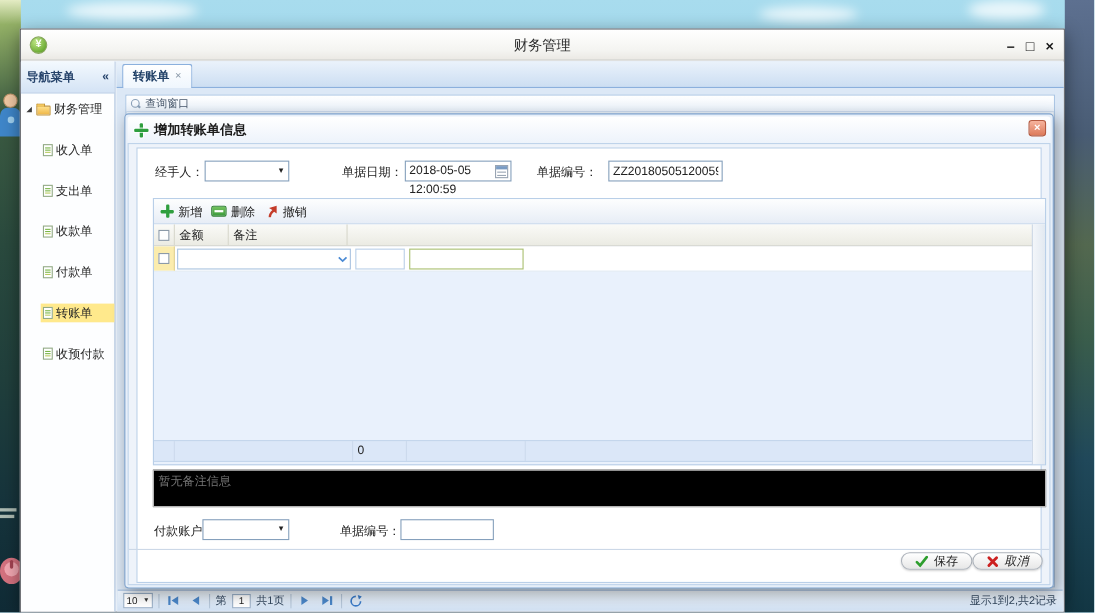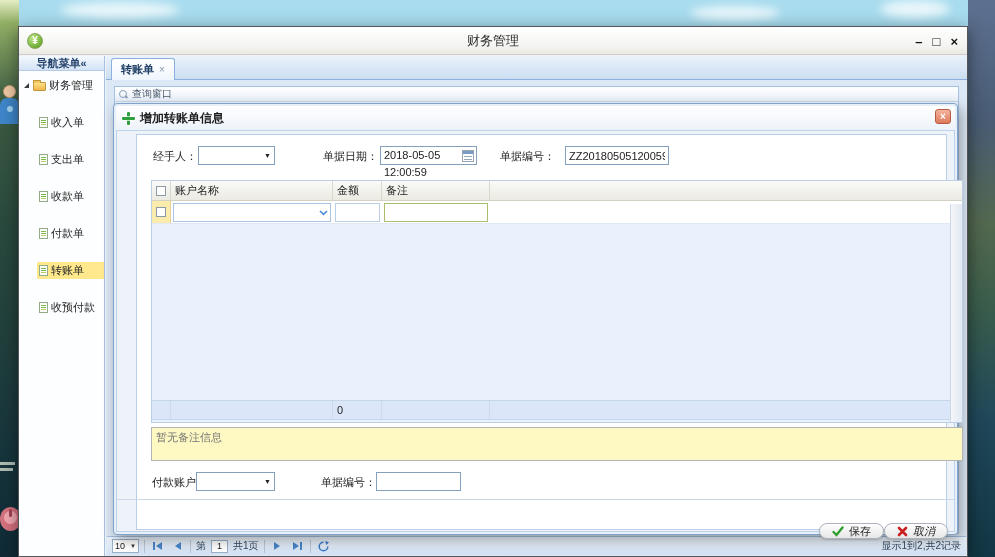--- a/index.html
+++ b/index.html
@@ -32,21 +32,21 @@
     background:radial-gradient(circle at 35% 30%,#bfe686,#6fae37 70%,#4f8c28); border:1px solid #87a65c;
     color:#fff; font-size:10px; font-weight:bold; text-align:center; line-height:14px; }
   .wtitle { position:absolute; left:0; right:0; top:0; height:28px; line-height:28px; text-align:center;
     font-size:13px; color:#2c2c2c; }
   .win-ctrls { position:absolute; right:9px; top:0; height:28px; display:flex; align-items:center; gap:10px;
     font-size:13px; font-weight:bold; color:#141414; }
   .win-ctrls span { cursor:default; }
 
   
   .sidebar { position:absolute; left:0; top:29px; width:86px; bottom:0; background:#fdfeff; border-right:1px solid #a9c0dd; }
-  .sb-header { height:15px; display:flex; align-items:center; justify-content:center; padding:0 5px;
+  .sb-header { height:29px; display:flex; align-items:center; justify-content:space-between; padding:0 5px;
     background:linear-gradient(180deg,#f3f9fe,#d4e3f5); border-bottom:1px solid #b5cbe5;
     font-size:11px; font-weight:bold; color:#26436b; }
   .sb-collapse { font-size:11px; color:#26436b; font-weight:bold; }
   .tree { padding:6px 0 0 3px; font-size:11px; color:#262626; }
   .tree-row { display:flex; align-items:center; height:17px; gap:3px; white-space:nowrap; padding:0 2px; }
   .tree-child { margin-left:15px;margin-top:20px; }
   .tree-row.selected { background:#ffe98c; }
   .exp { width:0; height:0; border-left:5px solid transparent; border-bottom:5px solid #3c3c3c; margin-right:1px; }
   .folder { position:relative; width:13px; height:9px; background:linear-gradient(180deg,#ffe08a,#efb748);
     border:1px solid #c3963c; border-radius:1px; margin-top:2px; flex:none; }
@@ -97,21 +97,21 @@
   .icon-plus { position:relative; width:13px; height:13px; flex:none; }
   .icon-plus:before { content:""; position:absolute; left:5px; top:0; width:3px; height:13px; background:#2e9e3e;
     border-radius:1px; box-shadow:0 0 0 1px rgba(255,255,255,.7); }
   .icon-plus:after { content:""; position:absolute; left:0; top:5px; width:13px; height:3px; background:#2e9e3e;
     border-radius:1px; box-shadow:0 0 0 1px rgba(255,255,255,.7); }
   .modal-close { position:absolute; right:6px; top:5px; width:16px; height:15px; border-radius:3px;
     background:linear-gradient(180deg,#f6b49e,#dd7a5a); border:1px solid #b55a40; color:#fff; font-size:10px;
     font-weight:bold; text-align:center; line-height:13px; }
   .modal-body { position:absolute; left:2px; top:26px; right:2px; bottom:2px; background:#eef3fa;
     border:1px solid #bed3ea; }
-  .form-panel { position:absolute; left:7px; top:3px; right:7px; height:396px; background:#fff; border:1px solid #b9cfe8;margin-left:12px; }
+  .form-panel { position:absolute; left:7px; top:3px; right:7px; height:396px; background:#fff; border:1px solid #b9cfe8; }
   .flabel { position:absolute; top:3px; font-size:11px; color:#222; }
   .row1 { position:absolute; left:0; top:11px; right:0; height:20px; }
   .combo { position:absolute; height:19px; background:#fff; border:1px solid #85a0bc; font-size:11px; }
   .combo .arr { position:absolute; right:3px; top:5px; font-size:7px; color:#222; }
   .tinput { position:absolute; height:19px; background:#fff; border:1px solid #85a0bc; font-size:11px;
     color:#222; padding:0 3px; font-family:"Liberation Sans","DejaVu Sans",sans-serif; }
   .cal { position:absolute; right:2px; top:3px; width:12px; height:12px; background:#fff; border:1px solid #98a4b2; }
   .cal:before { content:""; position:absolute; left:0; top:0; right:0; height:3px; background:#7a9cc4; }
   .cal:after { content:""; position:absolute; left:1px; top:5px; width:8px; height:1px; background:#9aa6b4;
     box-shadow:0 3px 0 #9aa6b4; }
@@ -138,27 +138,27 @@
   .combo-grid svg { position:absolute; right:2px; top:6px; }
   .cell-input { width:100%; height:19px; border:1px solid #b9cfe8; background:#fff; }
   .cell-input.hl { border-color:#a9bf6f; }
   .gscroll { position:absolute; right:0; top:23px; bottom:0; width:12px;
     background:linear-gradient(90deg,#f3f6fa,#e2e9f1); border-left:1px solid #ccd8e6; }
   .gfooter { position:absolute; left:0; right:12px; bottom:2px; height:20px; background:#dbe7f8;
     border-top:1px solid #c4d6ec; border-bottom:1px solid #c4d6ec; display:flex; align-items:center;
     font-size:11px; color:#222; }
   .gf-cell { height:100%; border-right:1px solid #ccdaed; display:flex; align-items:center; padding:0 4px; }
 
-  .remarks { position:absolute; left:14px; top:292px; width:812px; height:34px; background:#fef9c3;
+  .remarks { position:absolute; left:14px; top:292px; width:812px; height:34px; background:#000000;
     border:1px solid #b5b5b5; font-size:11px; color:#6f6f6f; padding:2px 4px; resize:none;
     font-family:Liberation Serif, serif; }
   .payrow { position:absolute; left:0; top:337px; right:0; height:20px; }
 
   .btnbar { position:absolute; left:0; right:0; bottom:0; height:32px; border-top:1px solid #ccd8e7; }
-  .pill-btn { position:absolute; top:23px; height:16px; border-radius:12px;
+  .pill-btn { position:absolute; top:2px; height:16px; border-radius:12px;
     background:linear-gradient(180deg,#ffffff,#e7e7e7); border:1px solid #adb3bb; display:flex; align-items:center;
     gap:5px; padding:0 12px; font-size:11px; color:#222; box-shadow:0 1px 2px rgba(0,0,0,.18); }
 </style>
 </head>
 <body>
 
 <div class="canvas">
 
   <div class="sky"></div>
   <div class="cloud" style="left:60px;top:2px;width:120px;height:16px;"></div>
@@ -299,26 +299,41 @@
           <span class="flabel" style="left:186px;">单据日期：</span>
           <div class="tinput" style="left:243px;top:0;width:97px;line-height:17px;">
             <span>2018-05-05 12:00:59</span>
             <span class="cal"></span>
           </div>
           <span class="flabel" style="left:363px;">单据编号：</span>
           <input class="tinput" style="left: 428px; top: 0px; width: 104px;" value="ZZ20180505120059">
         </div>
 
         <div class="grid">
+          <div class="gtoolbar">
+            <div class="tbtn">
+              <span class="icon-plus-sm"></span>
+              <span>新增</span>
+            </div>
+            <div class="tbtn">
+              <span class="icon-minus"></span>
+              <span>删除</span>
+            </div>
+            <div class="tbtn">
+              <svg width="13" height="12" viewBox="0 0 13 12">
+                <path d="M11.5 1 L4.6 3.2 L7.6 5 C5.6 6.8 4.2 8.8 4.2 11.5 L6.4 11.5 C6.4 9.4 7.4 7.7 9.2 6.4 L11.5 8.2 Z" fill="#c43c2a"></path>
+              </svg>
+              <span>撤销</span>
+            </div>
+          </div>
 
           <div class="ghead">
             <div class="gh-cell" style="width:19px;justify-content:center;">
               <span class="chk"></span>
             </div>
-            <div class="gh-cell" style="width:162px;">账户名称</div>
             <div class="gh-cell" style="width:49px;">金额</div>
             <div class="gh-cell" style="width:108px;">备注</div>
             <div class="gh-cell" style="flex:1;border-right:none;"></div>
           </div>
 
           <div class="grow">
             <div class="gr-c0">
               <span class="chk"></span>
             </div>
             <div class="cellbox" style="width:162px;">

